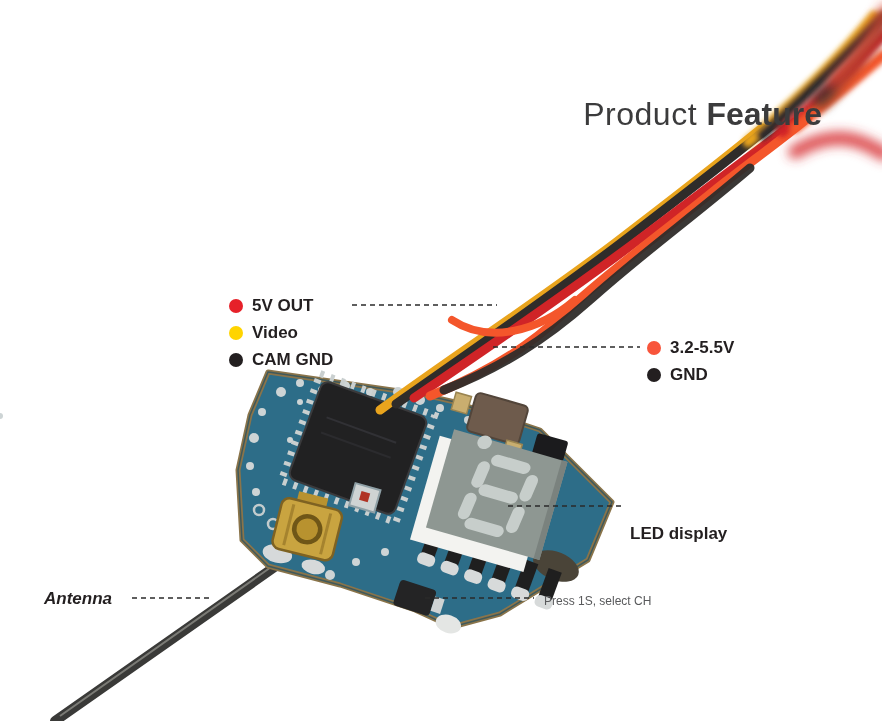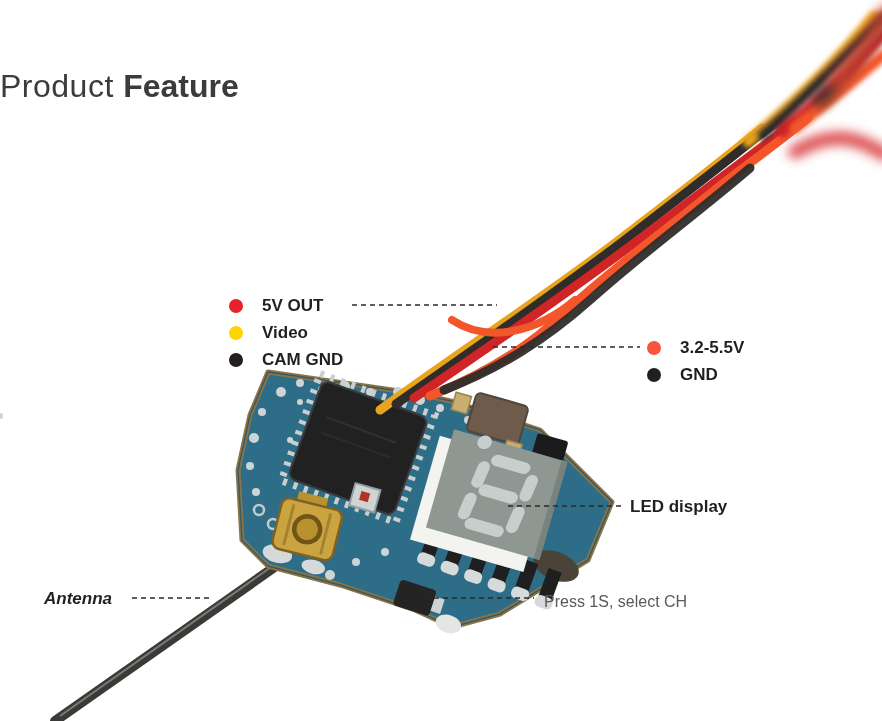--- a/index.html
+++ b/index.html
@@ -5,41 +5,41 @@
   html,body{margin:0;padding:0;}
   body{
     width:882px;height:721px;position:relative;overflow:hidden;
     background:#ffffff;
     font-family:"Liberation Sans","DejaVu Sans",sans-serif;
   }
   .stage{position:absolute;left:0;top:0;width:882px;height:721px;}
   svg.photo{position:absolute;left:0;top:0;}
 
   .page-title{
-    position:absolute;left:0;top:68px;width:822px;
-    text-align:left;font-size:32px;color:#3b3b3c;letter-spacing:.5px;
+    position:absolute;left:0;top:96px;width:822px;
+    text-align:right;font-size:32px;color:#3b3b3c;letter-spacing:.5px;
   }
   .page-title .t-light{font-weight:400;}
   .page-title .t-bold{font-weight:700;letter-spacing:0;}
 
   .tag-group{position:absolute;display:flex;flex-direction:column;}
-  .tag-row{display:flex;align-items:center;gap:19px;height:27px;}
+  .tag-row{display:flex;align-items:center;gap:9px;height:27px;}
   .dot{width:14px;height:14px;border-radius:50%;flex:0 0 auto;}
   .tag-text{font-weight:700;font-size:17px;color:#231f20;white-space:nowrap;}
 
   #labels-camera{left:229px;top:292px;}
   #labels-power{left:647px;top:334px;text-align:center;}
 
   .single-label{position:absolute;font-weight:700;font-size:17px;color:#231f20;white-space:nowrap;}
-  #label-led{left:630px;top:497px;}
+  #label-led{left:630px;top:524px;}
   #label-antenna{left:44px;top:589px;font-style:italic;}
 
   #label-button{position:absolute;left:544px;top:585px;}
   #label-button .btn-title{font-weight:700;font-size:17px;color:#231f20;}
-  #label-button .btn-sub{font-weight:400;font-size:16px;color:#58595b;line-height:25px;margin-top:4px;}
+  #label-button .btn-sub{font-weight:400;font-size:12px;color:#58595b;line-height:25px;margin-top:4px;}
 </style>
 </head>
 <body>
 
 <div class="stage">
 
   <svg class="photo" width="882" height="721" viewBox="0 0 882 721">
     <defs>
       <filter id="soft1" x="-30%" y="-30%" width="160%" height="160%">
           <feGaussianBlur stdDeviation="2.6"></feGaussianBlur>

